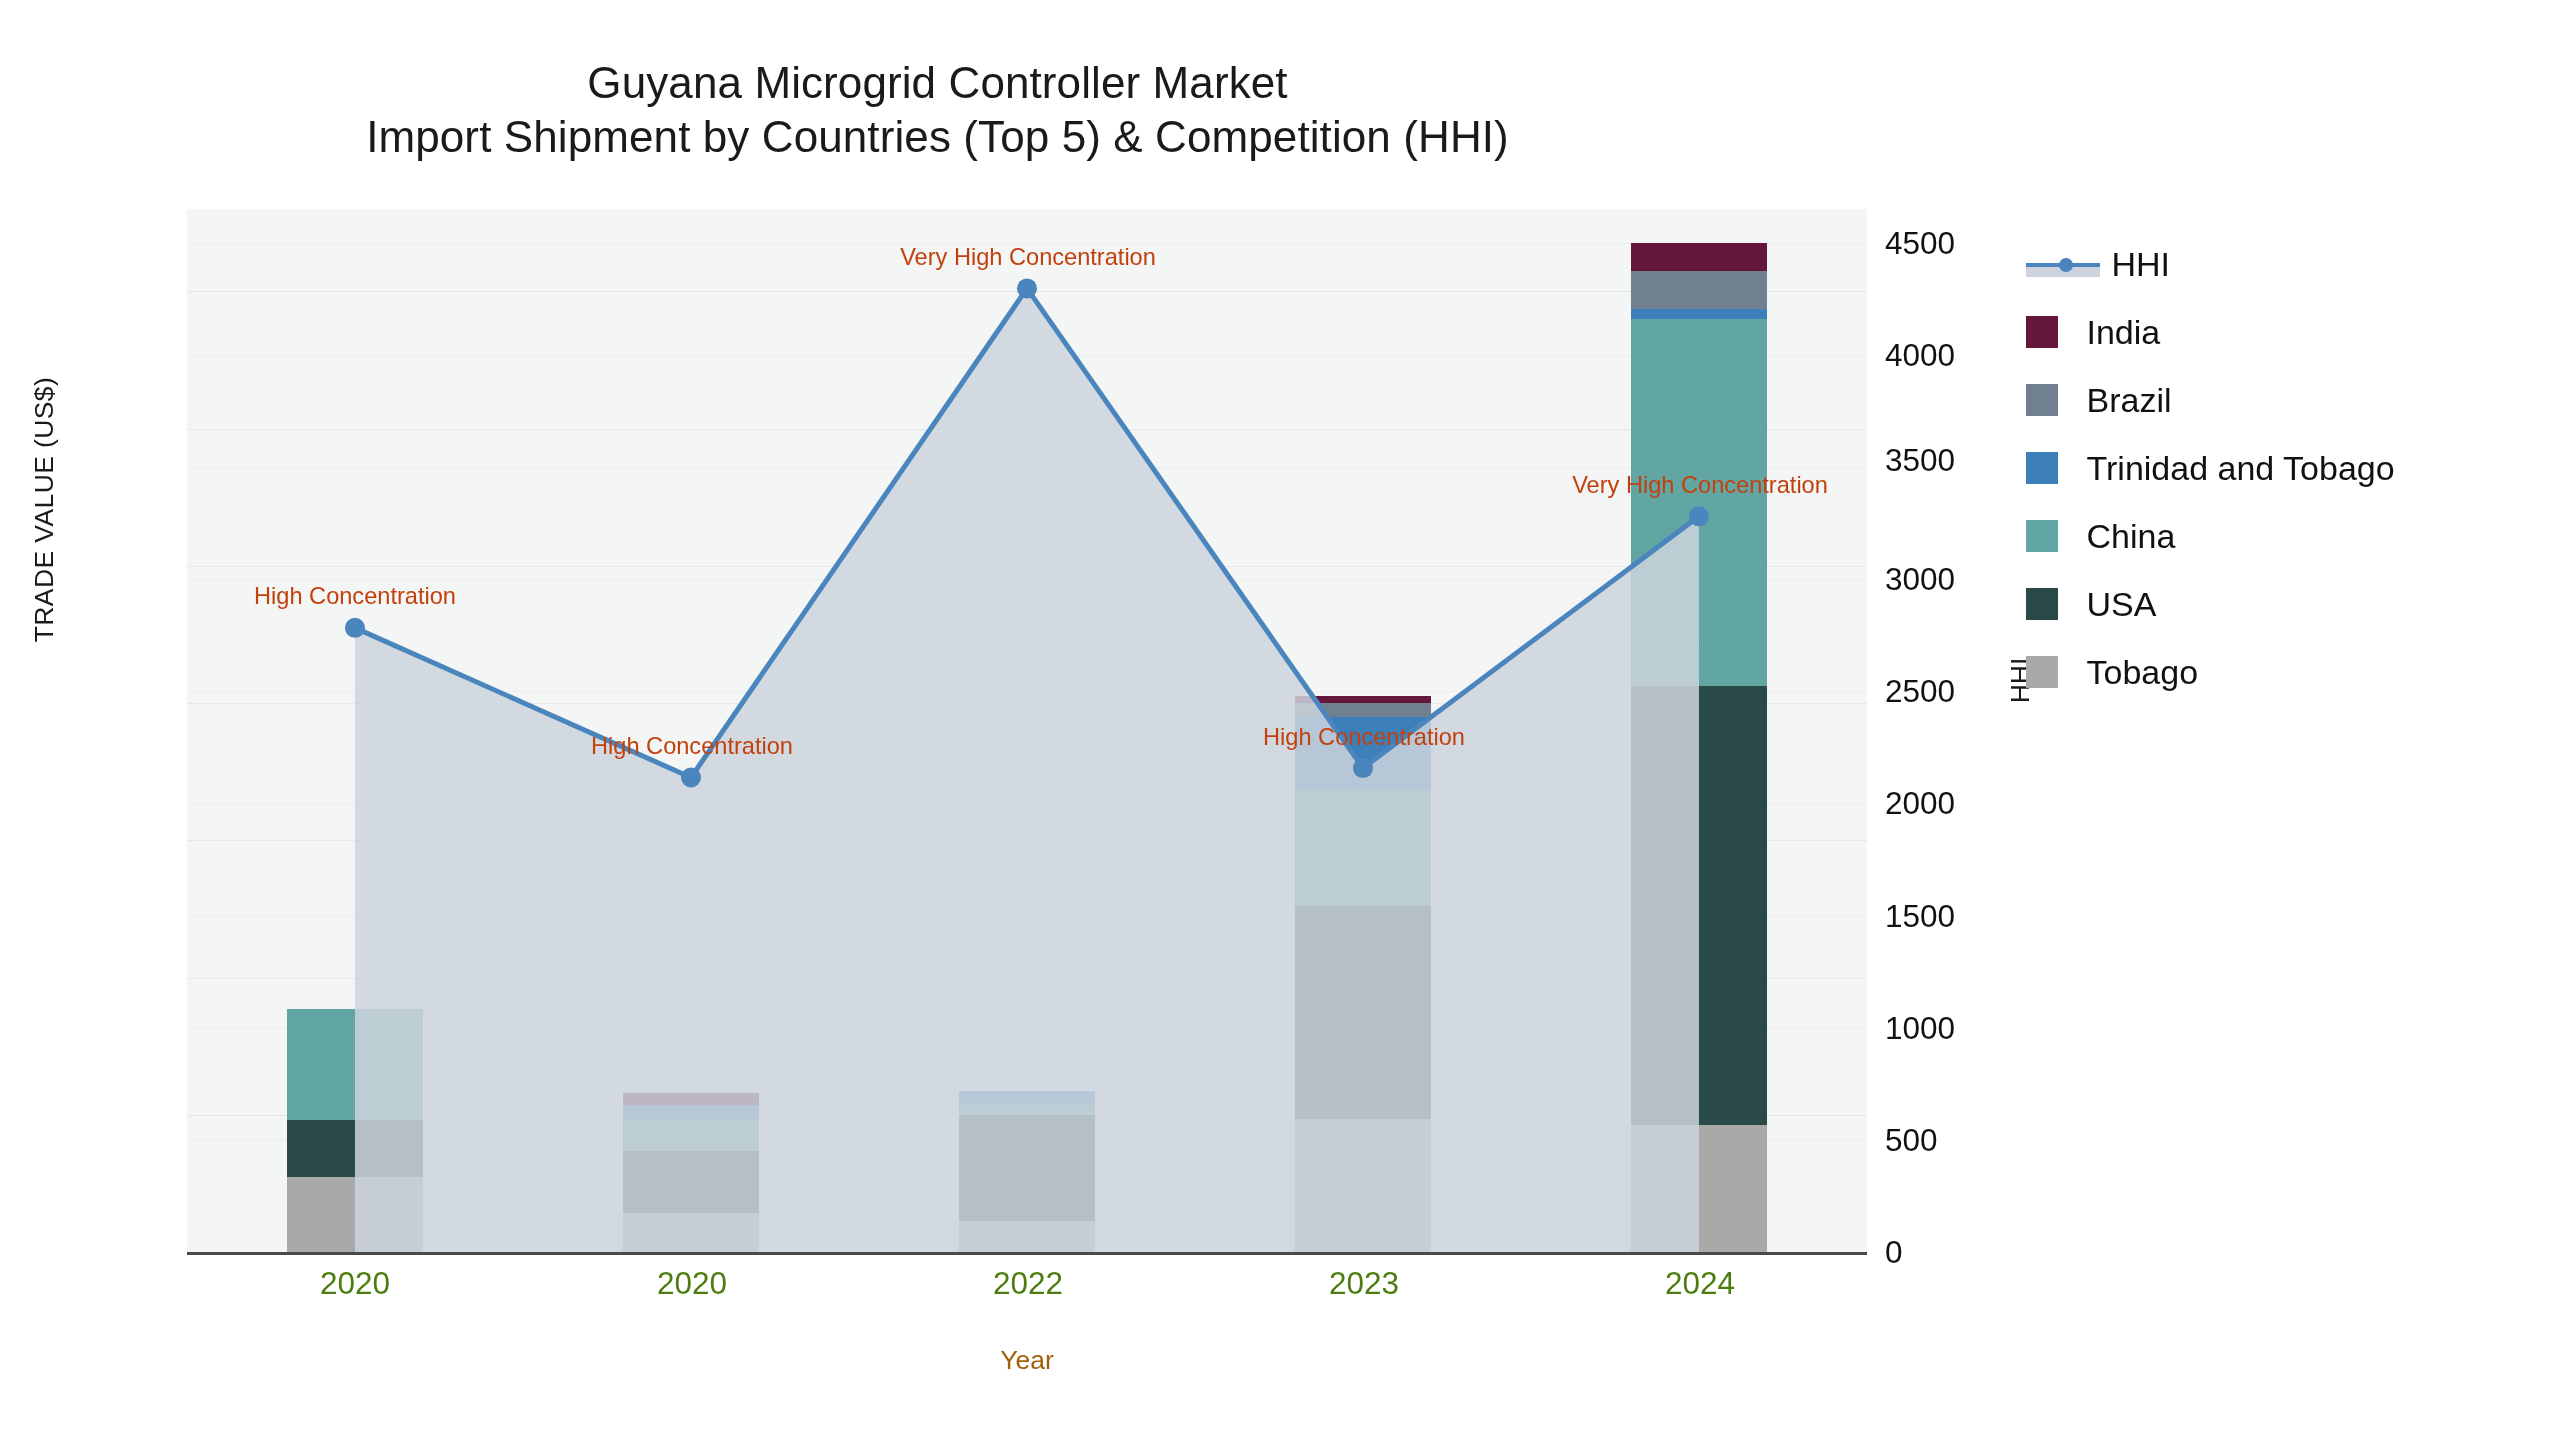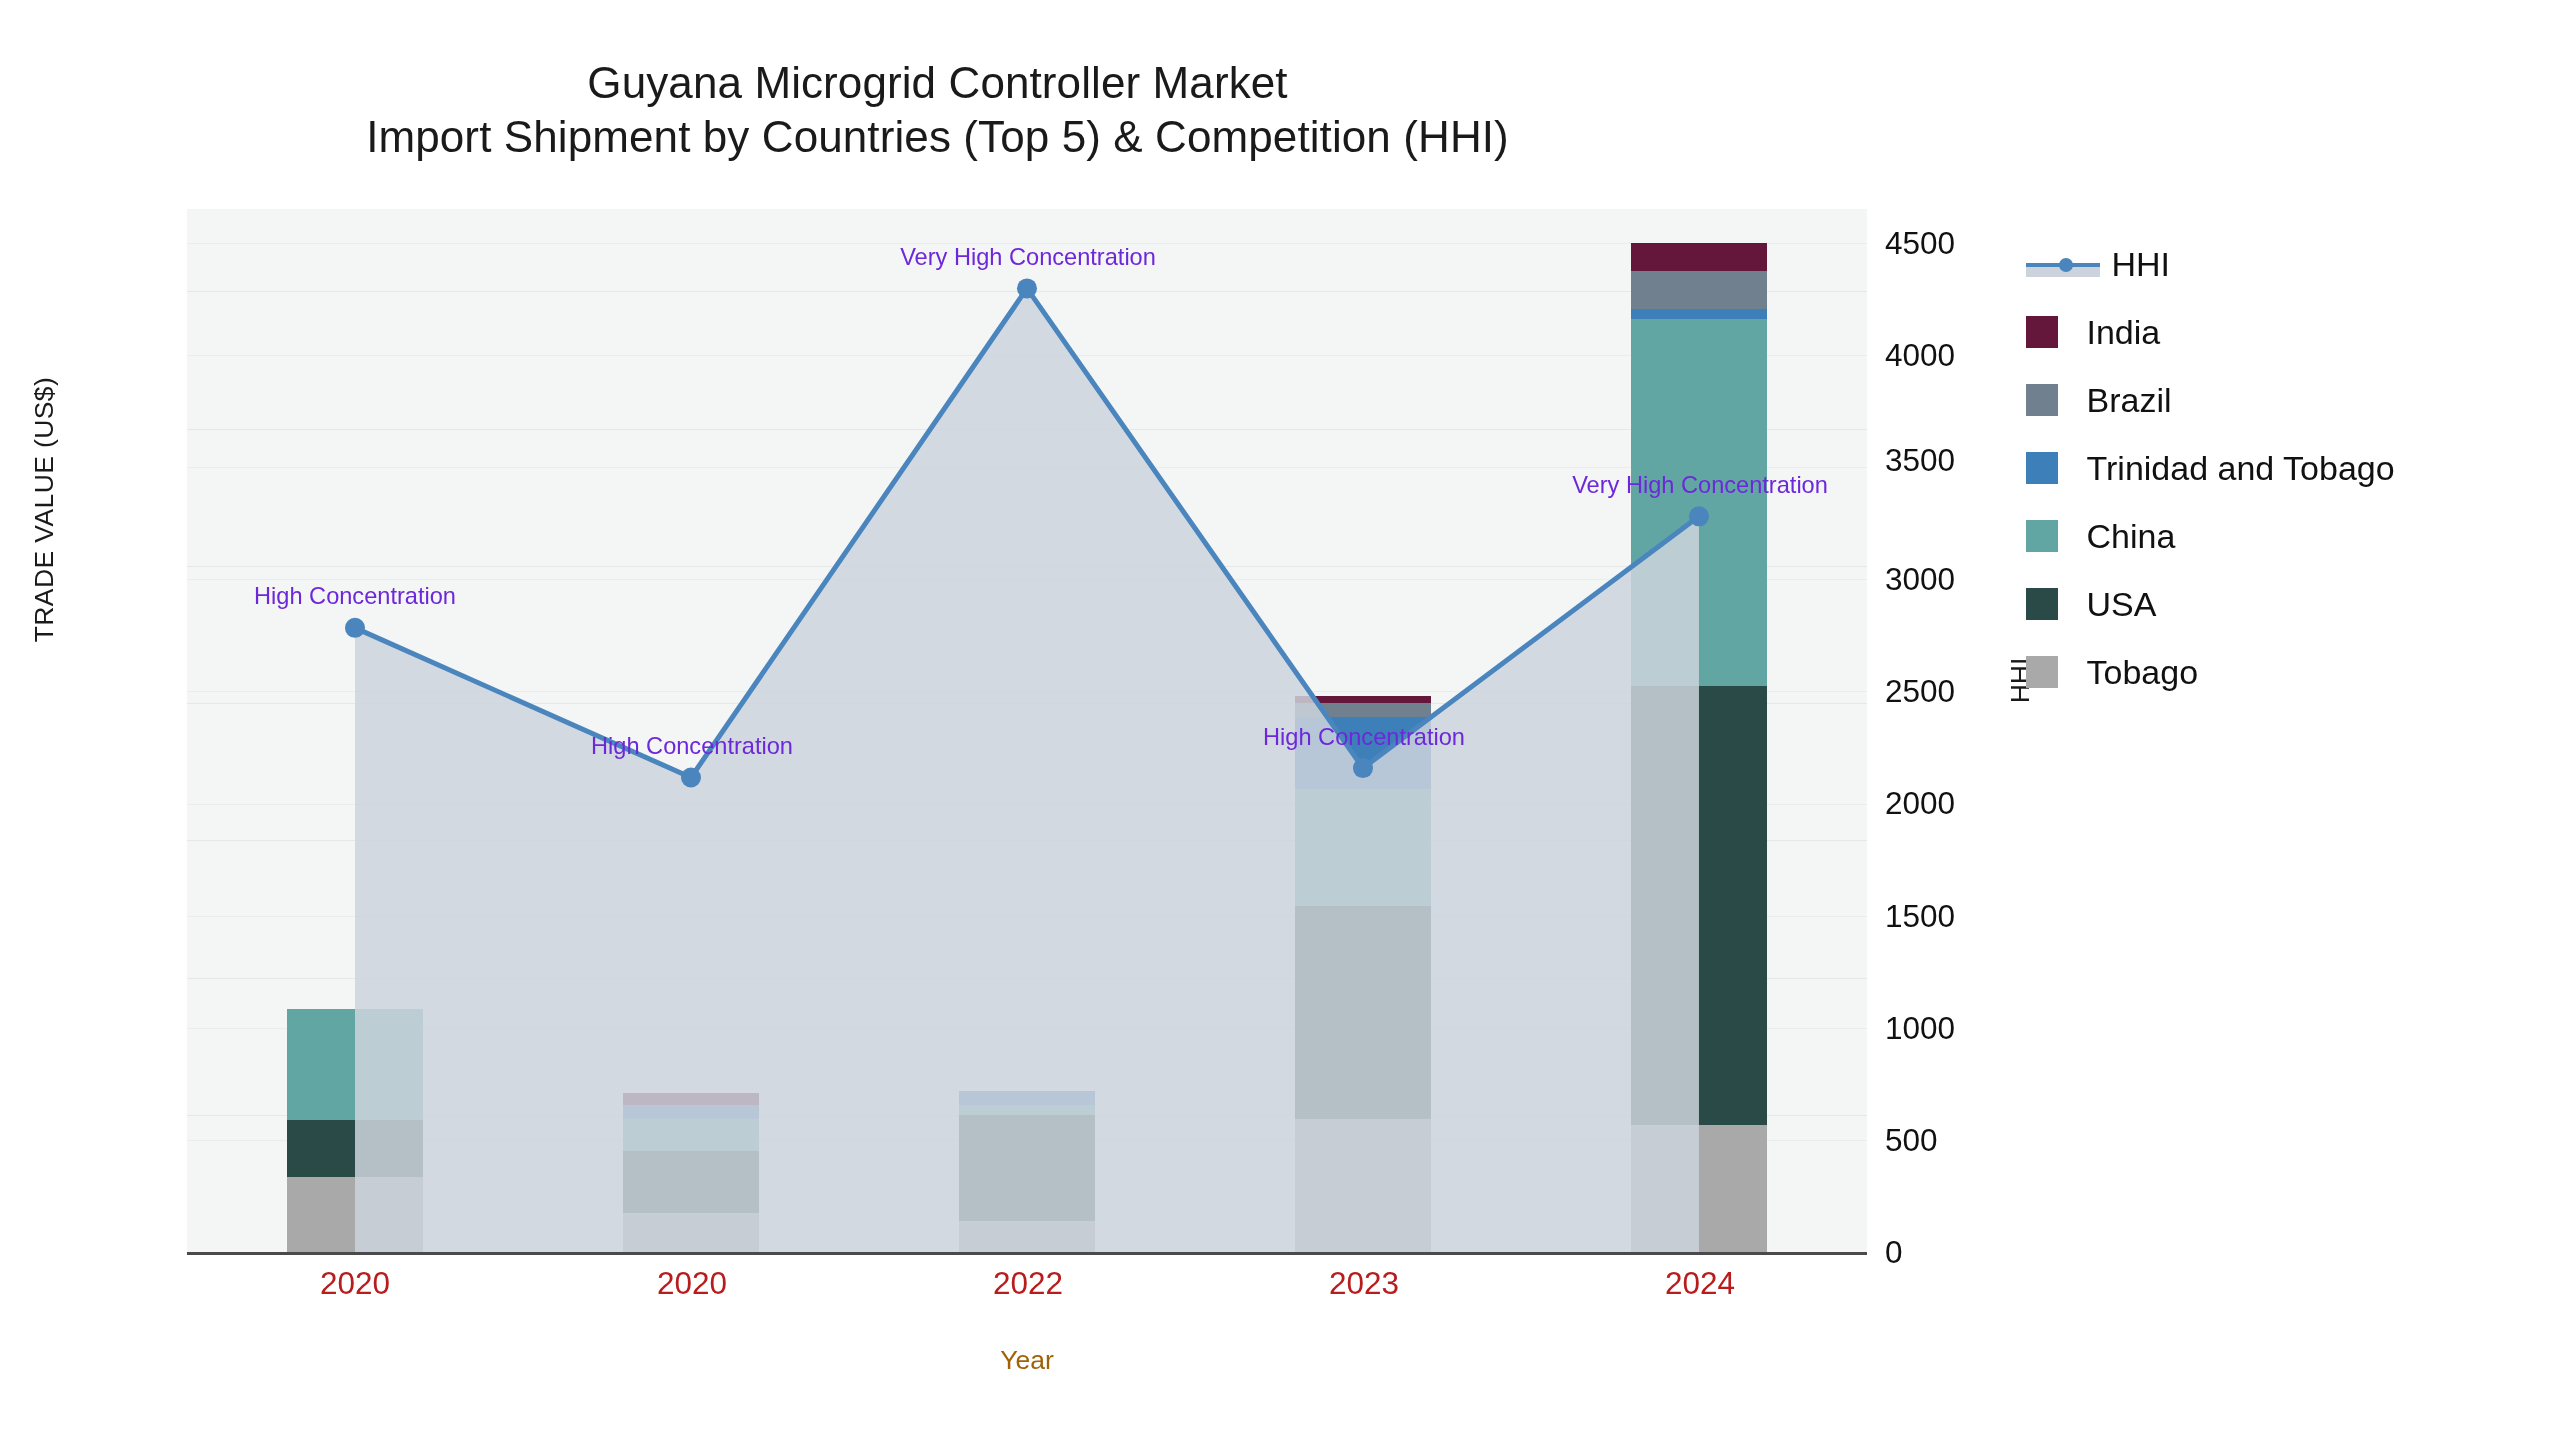--- a/index.html
+++ b/index.html
@@ -63,37 +63,37 @@
   }
   .ytick-right {
     position:absolute; left:1885px;
     text-align:left; width:186px;
     font-size:31.5px; color:#111;
     transform:translateY(-50%);
   }
   .xtick {
     position:absolute; top:1265px;
     text-align:center; width:215px;
-    font-size:31.5px; color:#b91c1c;
+    font-size:31.5px; color:#4d7c0f;
     transform:translateX(-50%);
   }
   #axis-baseline {
     position:absolute; left:187px; top:1252px; width:1680px; height:2.9px;
     background:#4a4a4a;
   }
 
   
   .bar-seg { position:absolute; }
 
   
   #hhi-svg { position:absolute; inset:0; }
 
   .annot {
     position:absolute;
-    font-size:23.6px; color:#6d28d9;
+    font-size:23.6px; color:#c2410c;
     white-space:nowrap;
     transform:translateX(-50%);
   }
 
   
   #legend {
     position:absolute; left:2026px; top:230px;
     width:544px;
   }
   .legend-row {

